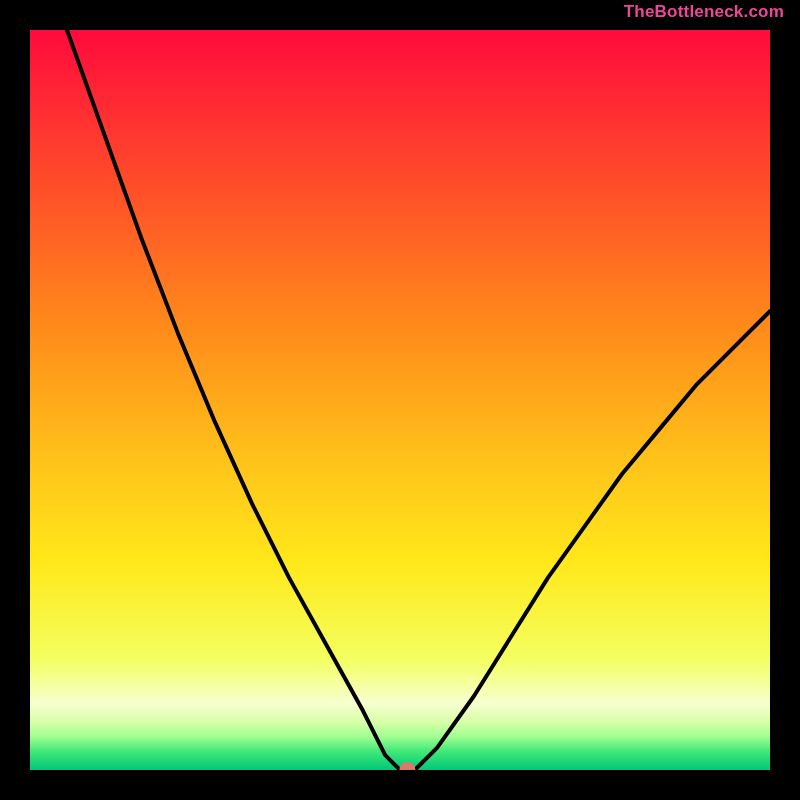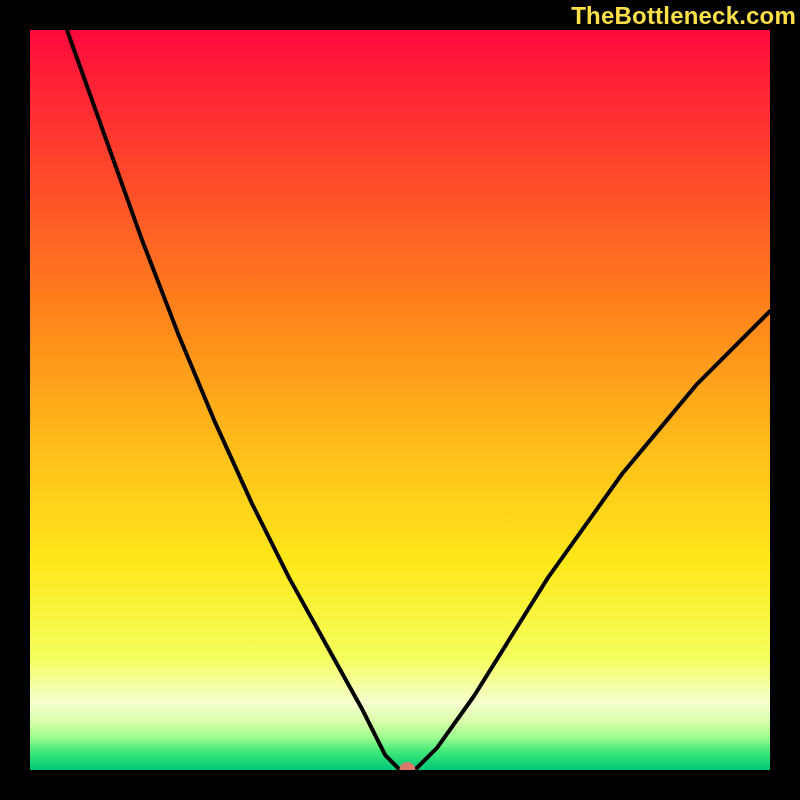--- a/index.html
+++ b/index.html
@@ -13,23 +13,23 @@
   }
   .frame {
     position: relative;
     width: 800px;
     height: 800px;
     background: #000;
   }
   .watermark {
     position: absolute;
     top: 2px;
-    right: 4px;
-    color: #fde047;
-    font-size: 24px;
+    right: 16px;
+    color: #ec4899;
+    font-size: 17px;
     font-weight: 600;
     letter-spacing: 0.2px;
     z-index: 5;
   }
   .plot {
     position: absolute;
     left: 30px;
     top: 30px;
     width: 740px;
     height: 740px;

